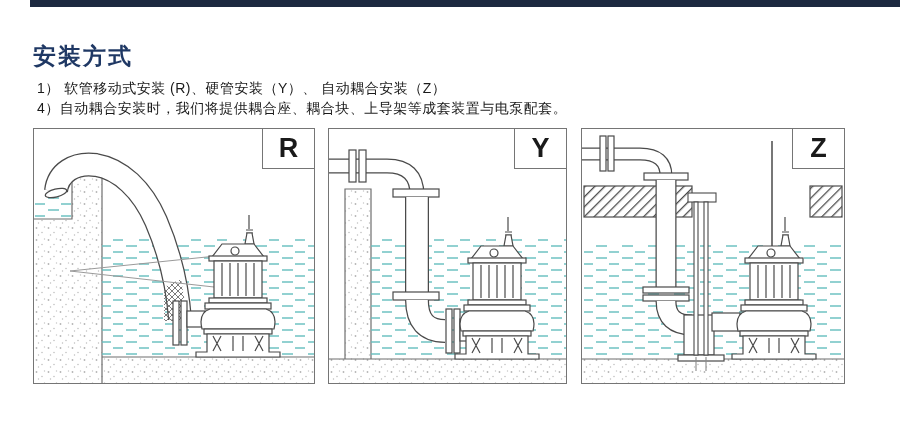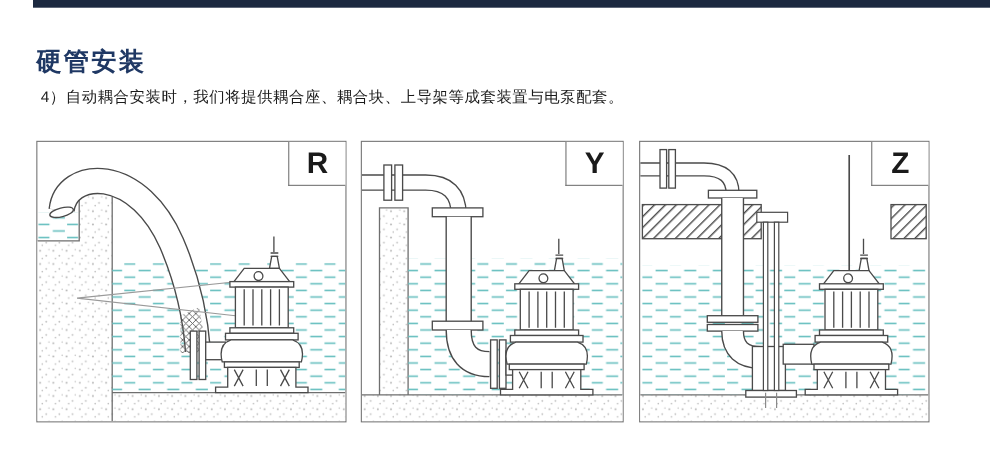--- a/index.html
+++ b/index.html
@@ -84,23 +84,24 @@
       <rect x="-34" y="-28" width="68" height="5" fill="#ffffff"></rect>
 
       <path d="M-42,0 L42,0 L42,-5 L31,-5 L31,-23 L-31,-23 L-31,-5 L-42,-5 Z" fill="#ffffff"></path>
       <path d="M-25,-6 L-17,-21 M-17,-6 L-25,-21 M-5,-6 V-21 M5,-6 V-21 M17,-6 L25,-21 M25,-6 L17,-21" fill="none"></path>
     </g>
   </defs>
 </svg>
 
 <div class="top-bar"></div>
 
-<h1 class="page-title">硬管安装</h1>
+<h1 class="page-title">安装方式</h1>
 
 <div class="notes">
+  <div>1） 软管移动式安装 (R)、硬管安装（Y）、 自动耦合安装（Z）</div>
   <div>4）自动耦合安装时，我们将提供耦合座、耦合块、上导架等成套装置与电泵配套。</div>
 </div>
 
 <div class="figure" id="fig-r">
   <svg class="diagram" viewBox="0 0 280 254">
 
     <g>
       <rect x="0" y="90" width="38" height="164" fill="url(#dots)"></rect>
       <rect x="38" y="44" width="30" height="210" fill="url(#dots)"></rect>
       <rect x="68" y="228" width="212" height="26" fill="url(#dots)"></rect>

